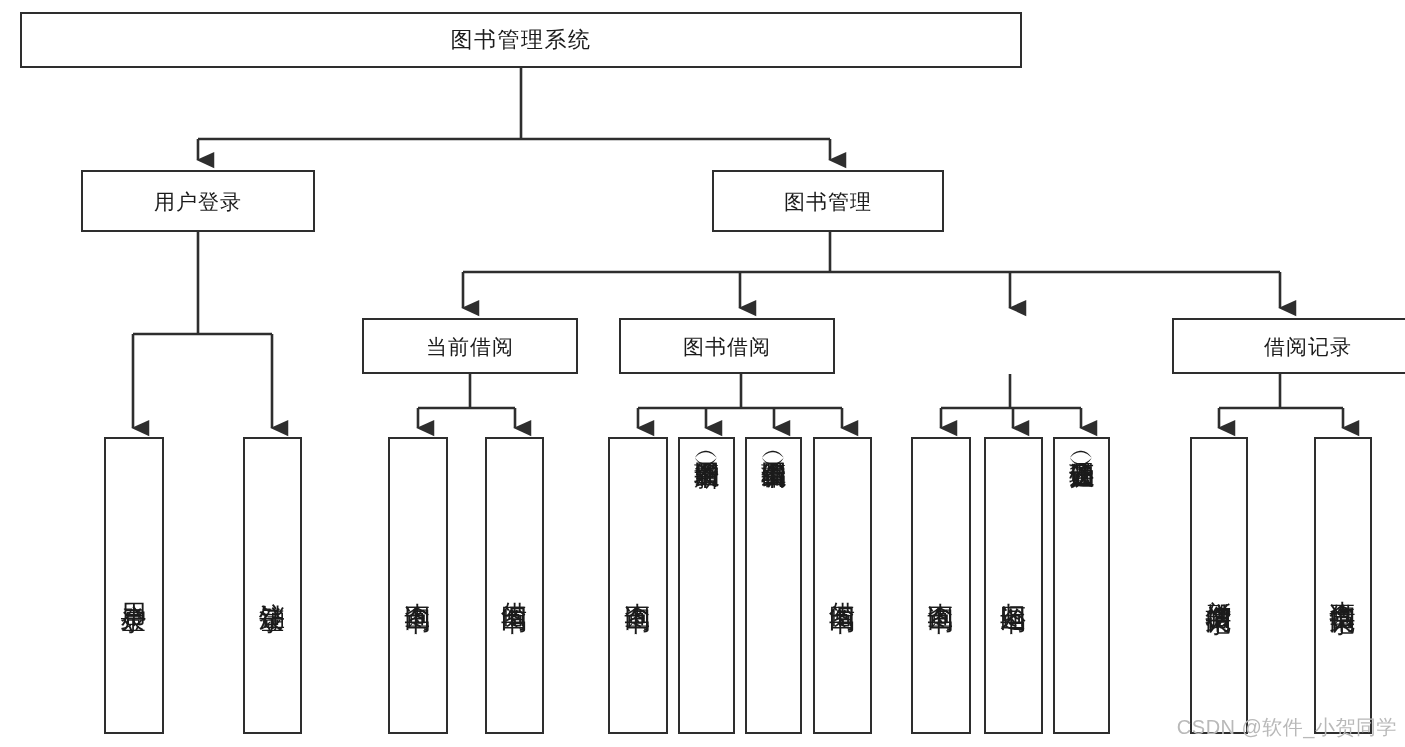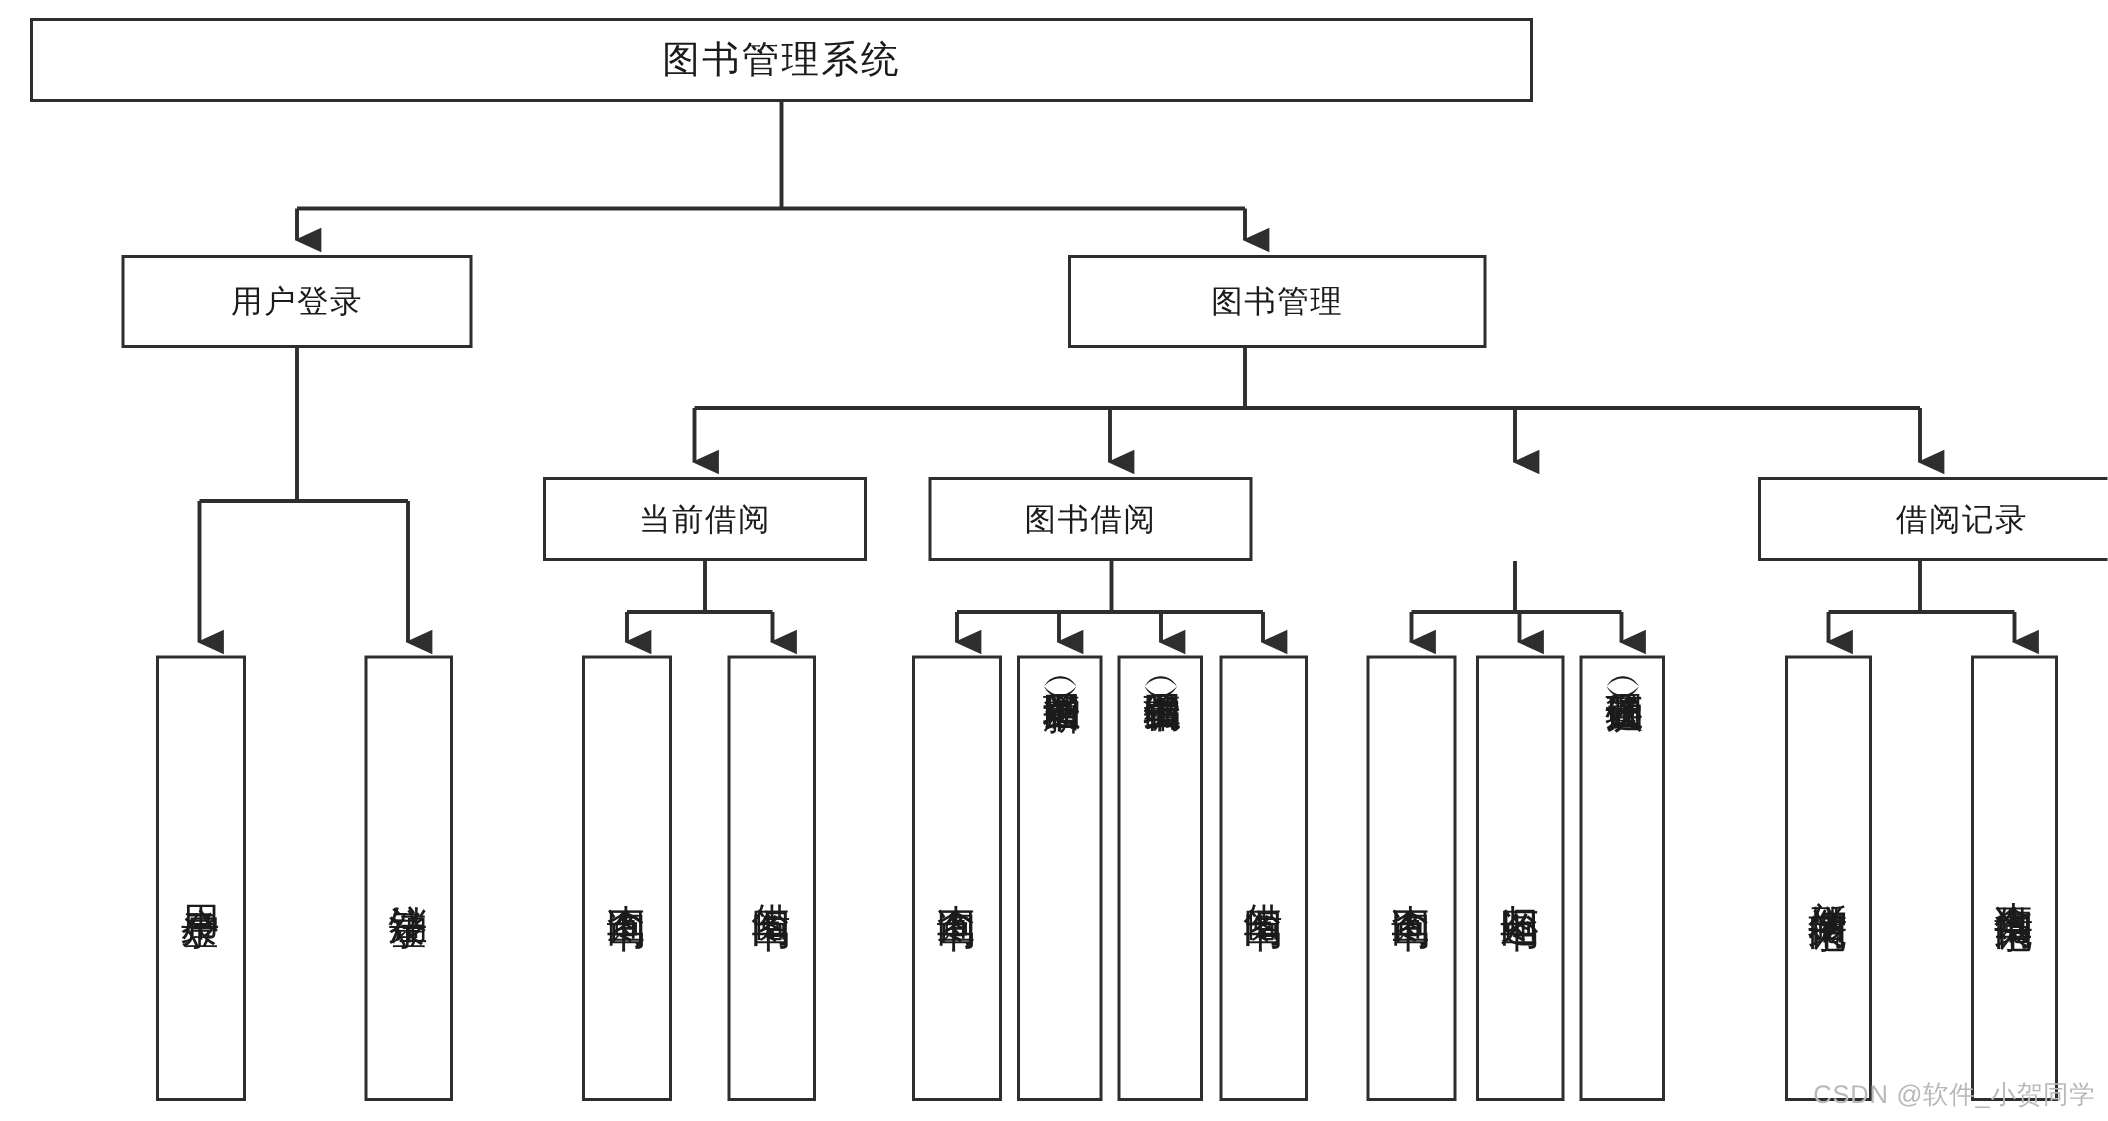--- a/index.html
+++ b/index.html
@@ -23,40 +23,40 @@
   .node .lbl{
     display:block;
     text-align:center;
     line-height:1.0;
     white-space:pre;
   }
   .h-node .lbl{
     font-size:21px;
     letter-spacing:1px;
   }
-  .title-node .lbl{font-size:25px;letter-spacing:1.5px;}
+  .title-node .lbl{font-size:22px;letter-spacing:1.5px;}
   .v-node{
     align-items:flex-start;
     padding-top:4px;
   }
   .v-node .lbl{
     writing-mode:vertical-rl;
     text-orientation:upright;
     font-size:26px;
     line-height:1.08;
     letter-spacing:2px;
     margin:0 auto;
   }
   .v-node.tight .lbl{font-size:25px;letter-spacing:0px;line-height:1.02;}
   .v-node.center{align-items:center;padding-top:0;}
   #watermark{
     position:absolute;
     right:8px;
     bottom:6px;
-    font-size:17px;
+    font-size:20px;
     color:#b9b9b9;
     letter-spacing:0.5px;
     white-space:nowrap;
     font-family:"Liberation Sans","DejaVu Sans",sans-serif;
   }
 </style>
 </head>
 <body>
 
 <div id="stage">
@@ -111,21 +111,21 @@
     </g>
   </svg>
 
   <div class="node h-node title-node" style="left: 20px; top: 12px; width: 1002px; height: 56px;">
     <span class="lbl">图书管理系统</span>
   </div>
 
   <div class="node h-node" style="left: 81px; top: 170px; width: 234px; height: 62px;">
     <span class="lbl">用户登录</span>
   </div>
-  <div class="node h-node" style="left: 712px; top: 170px; width: 279px; height: 62px;">
+  <div class="node h-node" style="left: 712px; top: 170px; width: 232px; height: 62px;">
     <span class="lbl">图书管理</span>
   </div>
 
   <div class="node h-node" style="left: 362px; top: 318px; width: 216px; height: 56px;">
     <span class="lbl">当前借阅</span>
   </div>
   <div class="node h-node" style="left: 619px; top: 318px; width: 216px; height: 56px;">
     <span class="lbl">图书借阅</span>
   </div>
   <div class="node h-node" style="left: 1172px; top: 318px; width: 256px; height: 56px; padding-left: 16px;">

